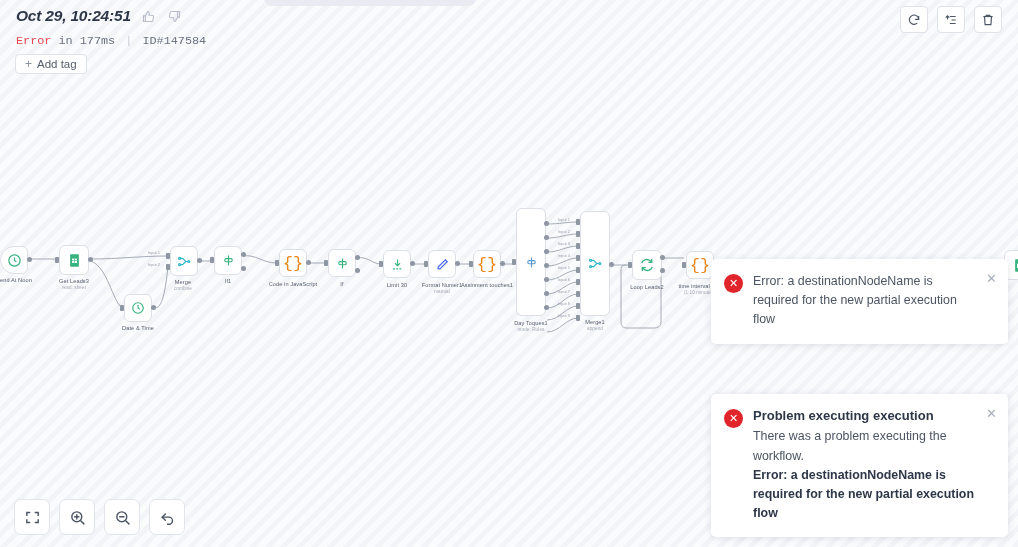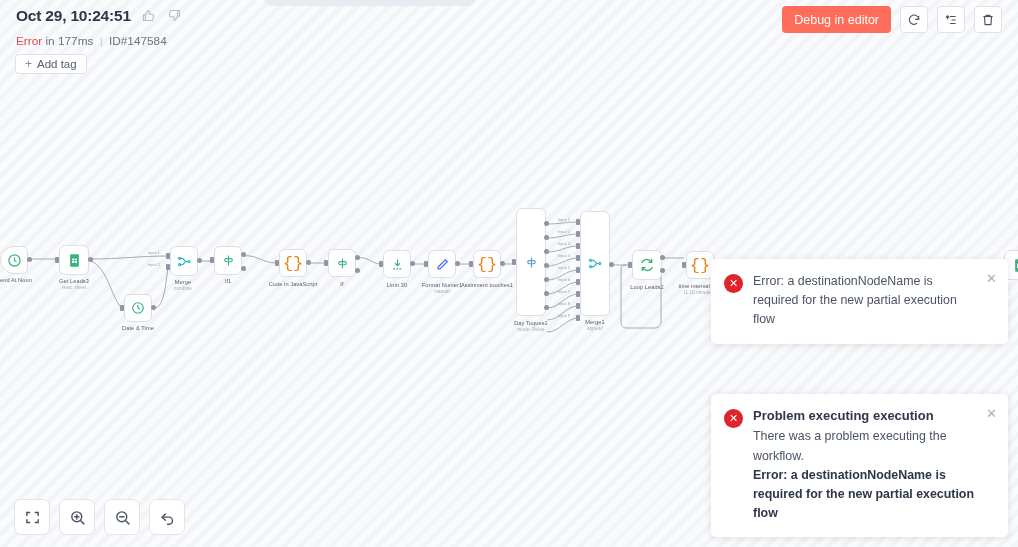--- a/index.html
+++ b/index.html
@@ -48,22 +48,23 @@
     height: 16px;
     border-radius: 0 0 8px 8px;
     background: #e8ebf1;
   }
 
   .title-row {
     position: absolute;
     left: 16px;
     top: 7px;
     display: flex;
-    align-items: flex-start;
+    align-items: flex-end;
     gap: 9px;
+    font-style: italic;
   }
   #exec-title {
     font-size: 15.5px;
     font-weight: bold;
     color: #2d3748;
     letter-spacing: -0.2px;
   }
   .vote-icon {
     width: 15px; height: 15px;
     color: #b7bcc8;
@@ -74,20 +75,21 @@
     cursor: pointer; line-height: 0;
   }
 
   #status-line {
     position: absolute;
     left: 16px;
     top: 34px;
     font-size: 11.8px;
     color: #6b7280;
     white-space: nowrap;
+    font-family: Liberation Mono, monospace;
   }
   #status-line .err { color: #e8484f; font-weight: normal; }
   #status-line .sep { color: #c9cdd6; margin: 0 3px; }
 
   #add-tag {
     position: absolute;
     left: 15px;
     top: 54px;
     height: 20px;
     display: inline-flex;
@@ -550,21 +552,20 @@
     <span class="sep">|</span>
     <span>ID#147584</span>
   </div>
 
   <button id="add-tag">
     <span class="plus">+</span>
     <span>Add tag</span>
   </button>
 
   <div id="toolbar">
-    <button id="debug-btn">Debug in editor</button>
     <button class="tool-btn">
       <svg viewBox="0 0 24 24" fill="none" stroke="currentColor" stroke-width="2">
         <path d="M20 11a8 8 0 10-2.5 6.3"></path>
           <path d="M20 5v6h-6"></path>
       </svg>
     </button>
     <button class="tool-btn">
       <svg viewBox="0 0 24 24" fill="none" stroke="currentColor" stroke-width="2">
         <path d="M10 6h10M13 12h7M10 18h10"></path>
           <path d="M3 8l3-3 3 3"></path>

